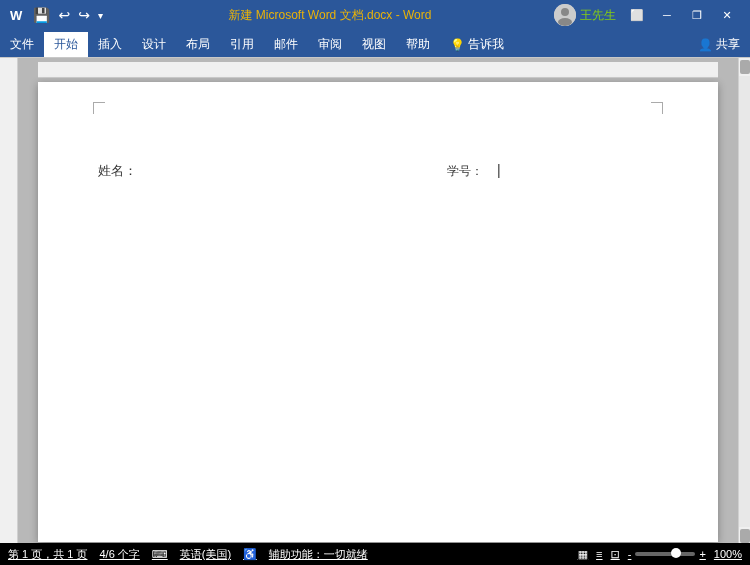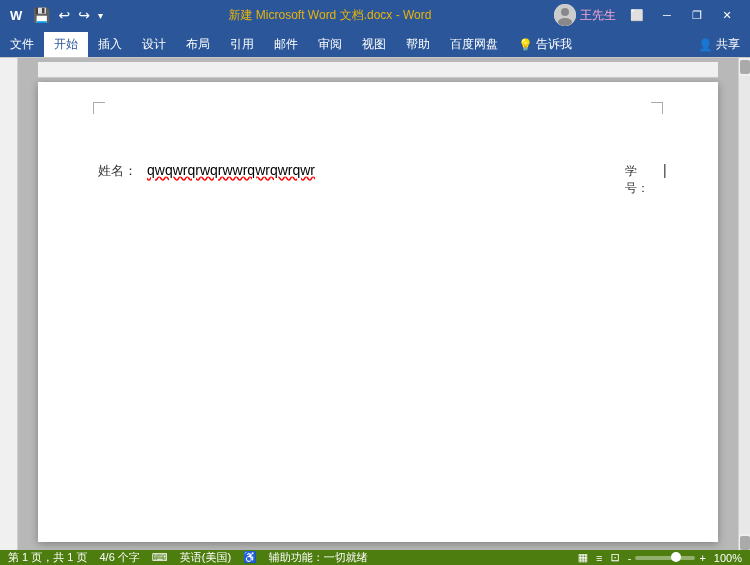--- a/index.html
+++ b/index.html
@@ -33,21 +33,21 @@
     .qa-btn {
       color: white; font-size: 14px; padding: 0 3px; cursor: pointer; background: none; border: none; color: white;
     }
     .title-text {
       color: #eab308; font-size: 12px; flex: 1; text-align: center;
     }
     .title-bar-right {
       display: flex; align-items: center; gap: 6px;
     }
     .user-area {
-      display: flex; align-items: center; gap: 4px; color: #f9a8d4; font-size: 12px;
+      display: flex; align-items: center; gap: 4px; color: #84cc16; font-size: 12px;
     }
     .user-avatar {
       width: 22px; height: 22px; background: #ccc; border-radius: 50%; overflow: hidden; display: flex; align-items: center; justify-content: center;
     }
     .win-btns {
       display: flex; gap: 0;
     }
     .win-btn {
       width: 30px; height: 20px; display: flex; align-items: center; justify-content: center; color: white; font-size: 11px; cursor: pointer; background: none; border: none;
     }
@@ -133,29 +133,30 @@
       font-size: 13px;
     }
     .scrollbar-v {
       width: 12px;
       background: #f0f0f0;
       border-left: 1px solid #d0d0d0;
     }
 
     
     .status-bar {
-      background: #4d7c0f;
+      background: #000000;
       color: white;
-      height: 15px;
+      height: 22px;
       display: flex;
       align-items: center;
       padding: 0 8px;
       font-size: 11px;
       gap: 12px;
       flex-shrink: 0;
+      text-decoration: underline;
     }
     .status-left {
       display: flex; gap: 12px; align-items: center;
     }
     .status-right {
       margin-left: auto;
       display: flex; gap: 8px; align-items: center;
     }
     .zoom-slider {
       display: flex; align-items: center; gap: 4px;
@@ -220,21 +221,20 @@
     <div class="ribbon-tab">文件</div>
     <div class="ribbon-tab active">开始</div>
     <div class="ribbon-tab">插入</div>
     <div class="ribbon-tab">设计</div>
     <div class="ribbon-tab">布局</div>
     <div class="ribbon-tab">引用</div>
     <div class="ribbon-tab">邮件</div>
     <div class="ribbon-tab">审阅</div>
     <div class="ribbon-tab">视图</div>
     <div class="ribbon-tab">帮助</div>
-    <div class="ribbon-tab">百度网盘</div>
     <div class="ribbon-tab" style="display:flex;align-items:center;gap:3px;">
       <span>💡</span>
       <span>告诉我</span>
     </div>
     <div class="ribbon-share">
       <span>👤</span>
       <span>共享</span>
     </div>
   </div>
   <div class="ribbon-toolbar"></div>
@@ -249,21 +249,20 @@
     <div style="width:680px; height:16px; background:#f0f0f0; border-bottom:1px solid #ccc; margin-bottom:4px; flex-shrink:0; margin-top:-16px;"></div>
 
     <div class="doc-page">
 
       <div class="corner-mark corner-tl"></div>
       <div class="corner-mark corner-tr"></div>
 
       <div class="doc-content">
         <div class="form-row">
           <span class="form-label">姓名：</span>
-          <span class="wavy-underline">qwqwrqrwqrwwrqwrqwrqwr</span>
           <span style="margin-left: 300px; font-size:12px;">学号：</span>
 
           <span style="font-size:14px; margin-left:4px; color:#333;">|</span>
         </div>
       </div>
     </div>
   </div>
 
   <div class="scrollbar-v" style="display:flex;flex-direction:column;align-items:center;padding-top:2px;">
     <div style="width:10px;height:14px;background:#aaa;border-radius:2px;margin-bottom:2px;cursor:pointer;"></div>

